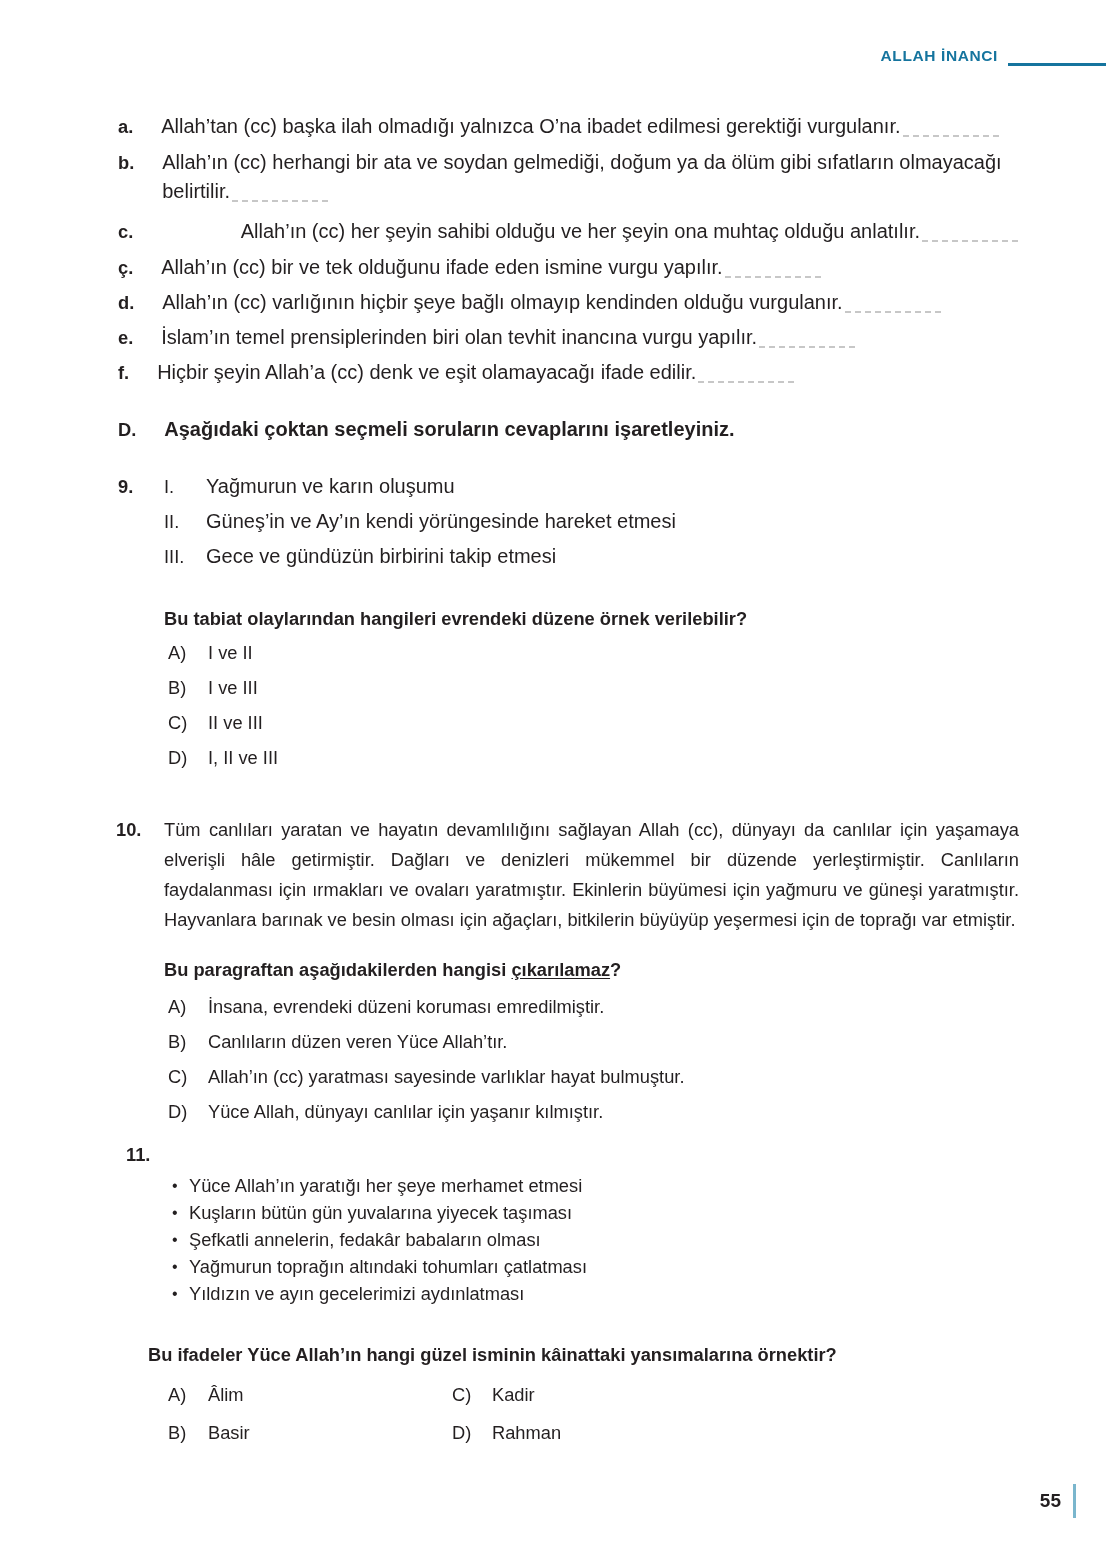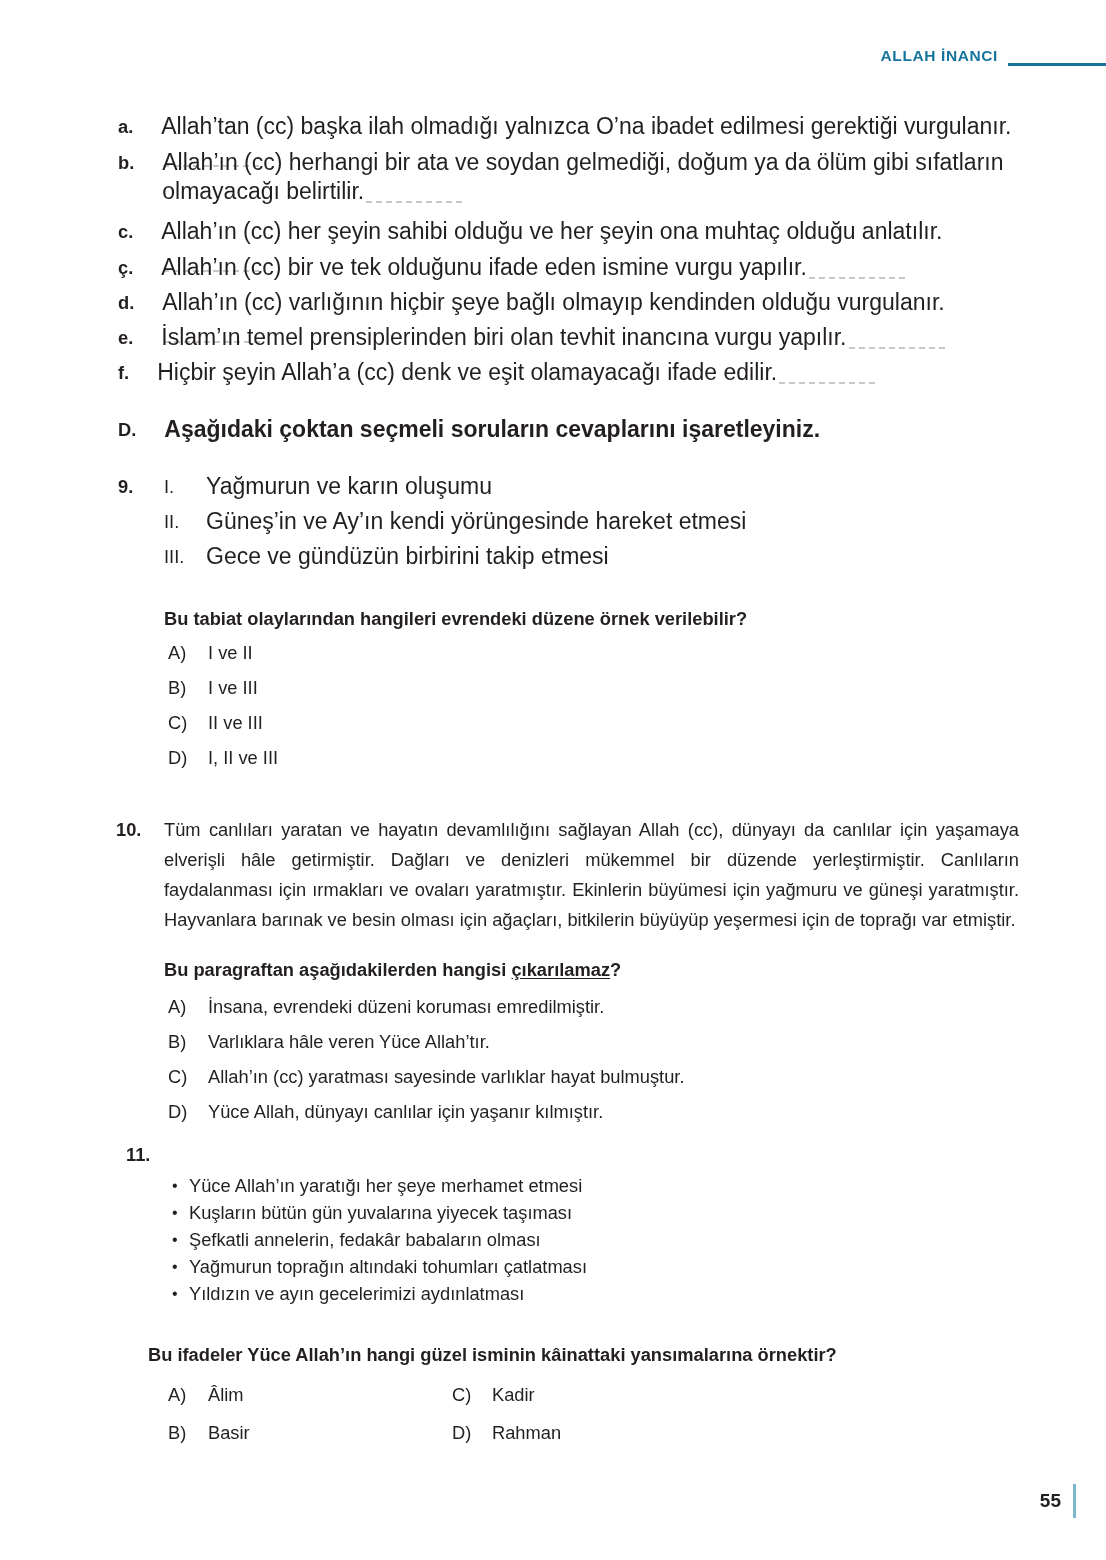--- a/index.html
+++ b/index.html
@@ -77,21 +77,21 @@
     font-size: 18.3px;
     line-height: 29px;
     font-weight: bold;
     color: #231f20;
   }
   .marker.light {
     font-weight: normal;
   }
   .body {
     flex: 1 1 auto;
-    font-size: 23px;
+    font-size: 20px;
     line-height: 29px;
     color: #231f20;
   }
 
   
   .blank {
     display: inline-block;
     vertical-align: -4px;
     height: 10px;
     border-bottom: 2.5px dashed #c7c7c7;
@@ -184,21 +184,21 @@
     <span class="body" style="margin-left:28px;"><span>Allah’tan (cc) başka ilah olmadığı yalnızca O’na ibadet edilmesi gerektiği vurgulanır.</span><span class="blank" style="width:96px;"></span></span>
   </div>
 
   <div class="item" style="left:118px; top:148px; width:900px;">
     <span class="marker">b.</span>
     <span class="body" style="margin-left:28px;"><span>Allah’ın (cc) herhangi bir ata ve soydan gelmediği, doğum ya da ölüm gibi sıfatların olmayacağı belirtilir.</span><span class="blank" style="width:96px;"></span></span>
   </div>
 
   <div class="item" style="left:118px; top:217px; width:900px;">
     <span class="marker">c.</span>
-    <span class="body" style="margin-left:28px;"><span>Allah’ın (cc) her şeyin sahibi olduğu ve her şeyin ona muhtaç olduğu anlatılır.</span><span class="blank" style="width:96px;"></span></span>
+    <span class="body" style="margin-left:28px;text-align:right;"><span>Allah’ın (cc) her şeyin sahibi olduğu ve her şeyin ona muhtaç olduğu anlatılır.</span><span class="blank" style="width:96px;"></span></span>
   </div>
 
   <div class="item" style="left:118px; top:253px; width:900px;">
     <span class="marker">ç.</span>
     <span class="body" style="margin-left:28px;"><span>Allah’ın (cc) bir ve tek olduğunu ifade eden ismine vurgu yapılır.</span><span class="blank" style="width:96px;"></span></span>
   </div>
 
   <div class="item" style="left:118px; top:288px; width:900px;">
     <span class="marker">d.</span>
     <span class="body" style="margin-left:28px;"><span>Allah’ın (cc) varlığının hiçbir şeye bağlı olmayıp kendinden olduğu vurgulanır.</span><span class="blank" style="width:96px;"></span></span>
@@ -264,21 +264,21 @@
   <div class="row txt bold" style="left:164px; top:955px; width:840px;">
     <span>Bu paragraftan aşağıdakilerden hangisi </span><span class="underline-em">çıkarılamaz</span><span>?</span>
   </div>
 
   <div class="opt" style="left:168px; top:992px; width:700px;">
     <span class="opt-key">A)</span>
     <span>İnsana, evrendeki düzeni koruması emredilmiştir.</span>
   </div>
   <div class="opt" style="left:168px; top:1027px; width:700px;">
     <span class="opt-key">B)</span>
-    <span>Varlıklara hâle veren Yüce Allah’tır.</span>
+    <span>Canlıların düzen veren Yüce Allah’tır.</span>
   </div>
   <div class="opt" style="left:168px; top:1062px; width:700px;">
     <span class="opt-key">C)</span>
     <span>Allah’ın (cc) yaratması sayesinde varlıklar hayat bulmuştur.</span>
   </div>
   <div class="opt" style="left:168px; top:1097px; width:700px;">
     <span class="opt-key">D)</span>
     <span>Yüce Allah, dünyayı canlılar için yaşanır kılmıştır.</span>
   </div>
 

